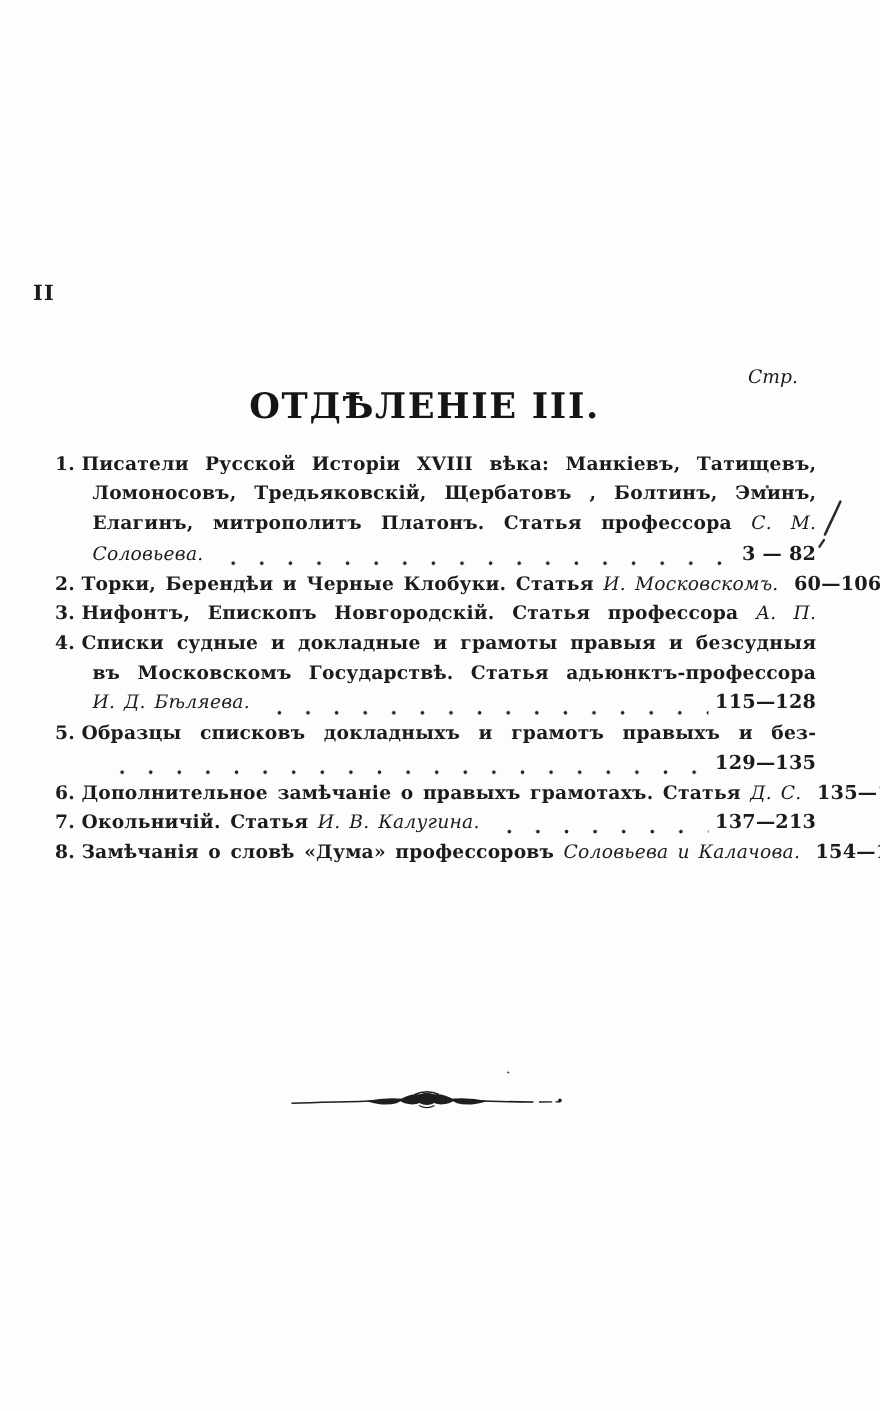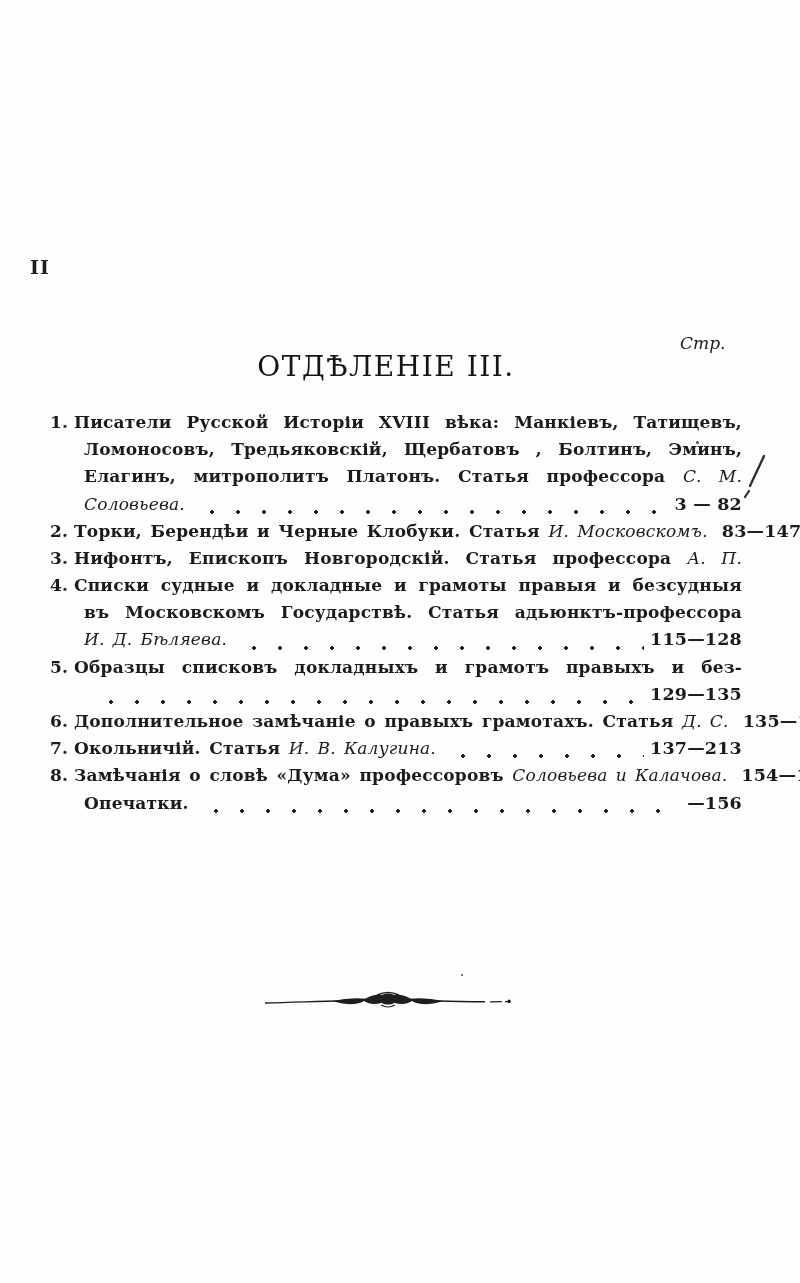--- a/index.html
+++ b/index.html
@@ -6,21 +6,21 @@
   .page{
     position:relative;width:800px;height:1283px;overflow:hidden;
     background:#fdfdfc;color:#1b1b1b;
     font-family:"DejaVu Serif","Liberation Serif",serif;
     padding-left:43px;
   }
   .folio{position:absolute;left:30px;top:256px;font-size:19px;font-weight:700;letter-spacing:1px;}
   .str-header{position:absolute;left:680px;top:333px;font-size:17px;font-style:italic;}
   .title{
     position:absolute;top:350px;left:0;width:772px;margin:0;text-align:center;
-    font-size:28px;font-weight:400;letter-spacing:1.5px;color:#151515;
+    font-size:32px;font-weight:700;letter-spacing:1.5px;color:#151515;
   }
   .toc{position:absolute;left:50px;top:409px;width:692px;font-size:17px;font-weight:700;letter-spacing:0.2px;}
   .line{position:relative;height:27.2px;line-height:27.2px;padding-left:24px;}
   .line .num{position:absolute;left:0;top:0;font-weight:700;}
   .line.ind{padding-left:34px;}
   .j{text-align:justify;text-align-last:justify;-moz-text-align-last:justify;}
   .p{display:flex;align-items:flex-end;}
   .p .txt{flex:0 0 auto;white-space:pre;word-spacing:2.5px;}
   .it{font-style:italic;font-weight:400;}
   .leader{flex:1 1 auto;align-self:stretch;margin:0 6px 0 8px;}
@@ -58,21 +58,21 @@
           <span class="txt"><span class="it">Соловьева.</span></span>
           <span class="leader dots"></span>
           <span class="pages">3 — 82</span>
         </div>
       </div>
       <div>
         <div class="line p">
           <span class="num">2.</span>
           <span class="txt"><span>Торки, Берендѣи и Черные Клобуки. Статья </span><span class="it">И. Московскомъ.</span></span>
           <span class="leader"></span>
-          <span class="pages">83—147</span>
+          <span class="pages">60—106</span>
         </div>
       </div>
       <div>
         <div class="line j"><span class="num">3.</span><span class="txt"><span>Нифонтъ, Епископъ Новгородскій. Статья профессора </span><span class="it">А. П.</span></span></div>
       </div>
       <div>
         <div class="line j"><span class="num">4.</span><span class="txt"><span>Списки судные и докладные и грамоты правыя и безсудныя</span></span></div>
         <div class="line j ind"><span class="num"></span><span class="txt"><span>въ Московскомъ Государствѣ. Статья адьюнктъ-профессора</span></span></div>
         <div class="line p ind">
           <span class="num"></span>
@@ -106,28 +106,20 @@
         </div>
       </div>
       <div>
         <div class="line p">
           <span class="num">8.</span>
           <span class="txt"><span>Замѣчанія о словѣ «Дума» профессоровъ </span><span class="it">Соловьева и Калачова.</span></span>
           <span class="leader"></span>
           <span class="pages">154—155</span>
         </div>
       </div>
-      <div>
-        <div class="line p ind">
-          <span class="num"></span>
-          <span class="txt"><span>Опечатки.</span></span>
-          <span class="leader dots"></span>
-          <span class="pages">—156</span>
-        </div>
-      </div>
     </div>
 
   <div class="hand-mark">
     <svg width="30" height="50" viewBox="0 0 30 50">
       <path d="M7 45 l4 -6" stroke="#2c2c2c" stroke-width="2.2" fill="none" stroke-linecap="round"></path>
       <path d="M12 34 C 16 25 22 13 26 4" stroke="#2c2c2c" stroke-width="2.3" fill="none" stroke-linecap="round"></path>
     </svg>
   </div>
 
   <div class="ornament">

